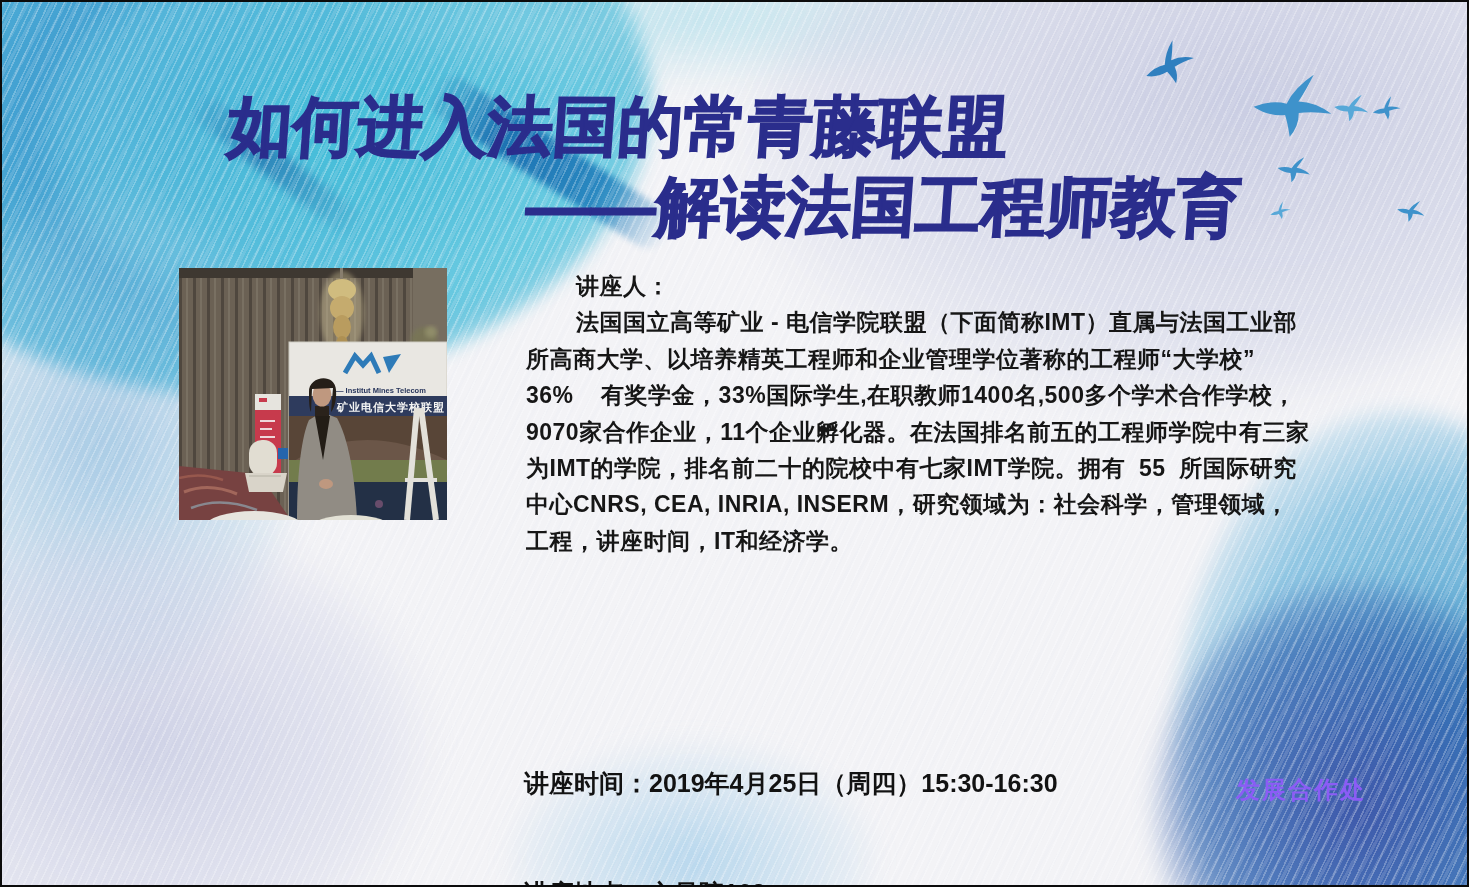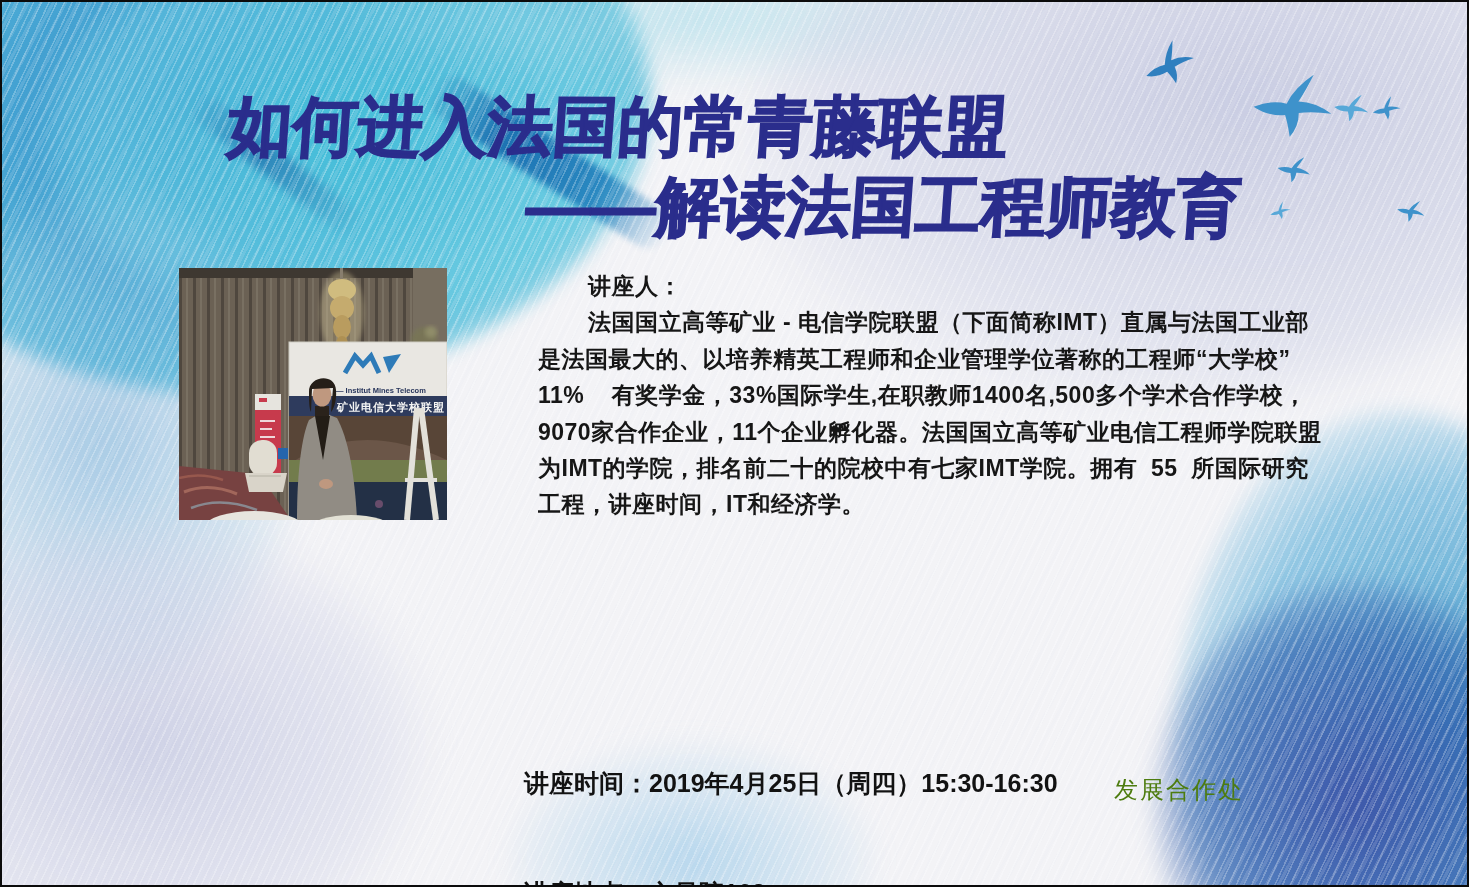--- a/index.html
+++ b/index.html
@@ -53,28 +53,28 @@
   .birds{position:absolute;left:0;top:0;pointer-events:none;}
   .bird{fill:#3e92cb;}
   .bird.light{fill:#57a8d8;}
   .bird.deep{fill:#2f7fbf;}
   
   .title{position:absolute;color:#2a2d8c;font-weight:900;font-size:65px;line-height:1;
     letter-spacing:0px;-webkit-text-stroke:1.6px #2a2d8c;transform:skewX(-4deg);white-space:pre;}
   .title1{left:226px;top:92px;}
   .title2{left:524px;top:172px;}
   
-  .bodytext{position:absolute;left:536px;top:266px;width:800px;color:#161616;
+  .bodytext{position:absolute;left:524px;top:266px;width:800px;color:#161616;
     font-size:23px;font-weight:700;line-height:36.4px;letter-spacing:.5px;}
   .bodytext .line{white-space:pre;}
   .bodytext .ind{text-indent:50px;}
   .schedule{position:absolute;left:522px;top:690px;color:#121212;font-size:25px;
     font-weight:800;line-height:36.5px;white-space:pre;}
-  .organizer{position:absolute;left:1112px;top:772px;color:#4d7c0f;font-size:24px;
-    font-weight:400;letter-spacing:2px;}
+  .organizer{position:absolute;left:1234px;top:772px;color:#8b5cf6;font-size:24px;
+    font-weight:700;letter-spacing:2px;}
   
   .photo{position:absolute;left:177px;top:266px;}
 </style>
 </head>
 <body>
 
 <div class="poster">
 
   <div>
     <div class="blob b-tl-main"></div>
@@ -203,24 +203,25 @@
     </g>
     <rect width="268" height="252" fill="#3c3220" opacity="0.05"></rect>
   </svg>
 
   <div class="title title1">如何进入法国的常青藤联盟</div>
   <div class="title title2">——解读法国工程师教育</div>
 
   <div class="bodytext">
     <div class="line ind">讲座人：</div>
     <div class="line ind">法国国立高等矿业 - 电信学院联盟（下面简称IMT）直属与法国工业部</div>
-    <div class="line">是法国最大的、以培养精英工程师和企业管理学位著称的工程师“大学校”</div>
-    <div class="line">11%    有奖学金，33%国际学生,在职教师1400名,500多个学术合作学校，</div>
-    <div class="line">9070家合作企业，11个企业孵化器。法国国立高等矿业电信工程师学院联盟</div>
+    <div class="line">所高商大学、以培养精英工程师和企业管理学位著称的工程师“大学校”</div>
+    <div class="line">36%    有奖学金，33%国际学生,在职教师1400名,500多个学术合作学校，</div>
+    <div class="line">9070家合作企业，11个企业孵化器。在法国排名前五的工程师学院中有三家</div>
     <div class="line">为IMT的学院，排名前二十的院校中有七家IMT学院。拥有  55  所国际研究</div>
+    <div class="line">中心CNRS, CEA, INRIA, INSERM，研究领域为：社会科学，管理领域，</div>
     <div class="line">工程，讲座时间，IT和经济学。</div>
   </div>
 
   <div class="schedule">
     <div>讲座时间：2019年4月25日（周四）15:30-16:30</div>
     <div>讲座地点：文昌院103</div>
   </div>
 
   <div class="organizer">发展合作处</div>
 

